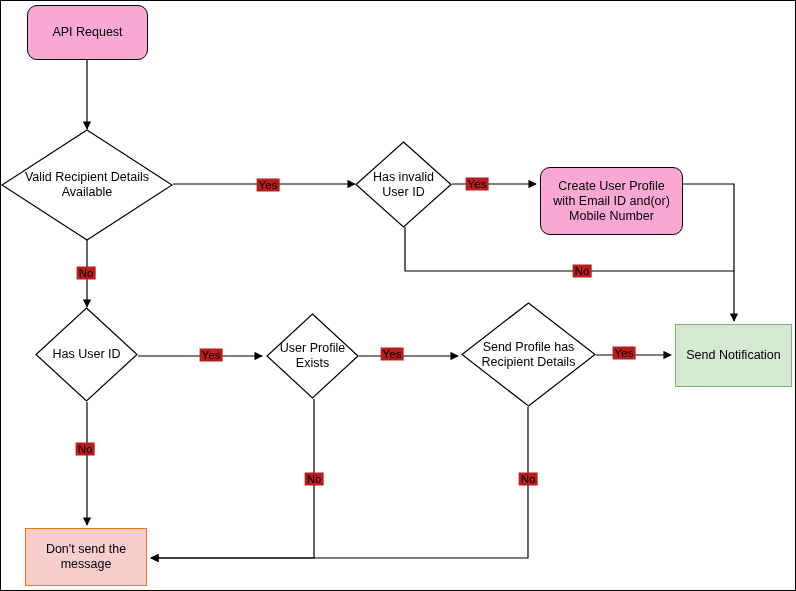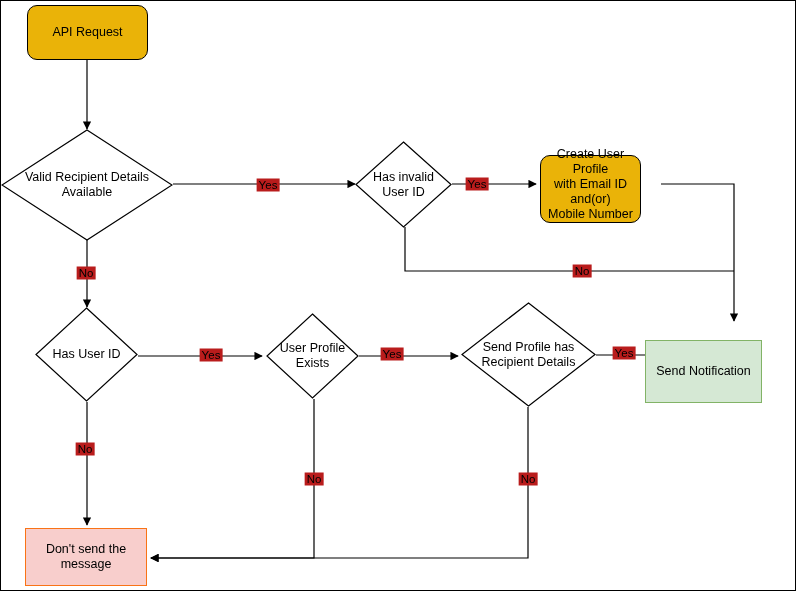--- a/index.html
+++ b/index.html
@@ -31,21 +31,21 @@
     box-sizing: border-box;
     display: flex;
     align-items: center;
     justify-content: center;
     text-align: center;
     font-size: 12.5px;
     line-height: 15px;
     color: #000000;
   }
   .node-rect {
-    background: #eab308;
+    background: #f9a8d4;
     border: 1px solid #000000;
     border-radius: 10px;
   }
   .node-rect.sharp {
     border-radius: 0;
   }
   .node-rect.green {
     background: #d5e8d4;
     border: 1px solid #82b366;
   }
@@ -133,29 +133,29 @@
   <div class="node node-diamond" style="left:354px; top:140px; width:97px; height:87px;">
     <svg class="dia-shape" viewBox="0 0 97 87" preserveAspectRatio="none">
       <polygon points="48.5,1 96,43.5 48.5,86 1,43.5" fill="#ffffff" stroke="#000000" stroke-width="1.2"></polygon>
     </svg>
     <div class="dia-label">
       <div>Has invalid</div>
       <div>User ID</div>
     </div>
   </div>
 
-  <div class="node node-rect" style="left:539px; top:154px; width:101px; height:68px;align-items:flex-end;">
+  <div class="node node-rect" style="left:539px; top:166px; width:143px; height:68px;">
     <div>
       <div>Create User Profile</div>
       <div>with Email ID and(or)</div>
       <div>Mobile Number</div>
     </div>
   </div>
 
-  <div class="node node-rect sharp green" style="left:644px; top:323px; width:117px; height:63px;margin-top:16px;">
+  <div class="node node-rect sharp green" style="left:674px; top:323px; width:117px; height:63px;">
     <span>Send Notification</span>
   </div>
 
   <div class="node node-diamond" style="left:34px; top:306px; width:103px; height:95px;">
     <svg class="dia-shape" viewBox="0 0 103 95" preserveAspectRatio="none">
       <polygon points="51.5,1 102,47.5 51.5,94 1,47.5" fill="#ffffff" stroke="#000000" stroke-width="1.2"></polygon>
     </svg>
     <div class="dia-label">Has User ID</div>
   </div>
 

